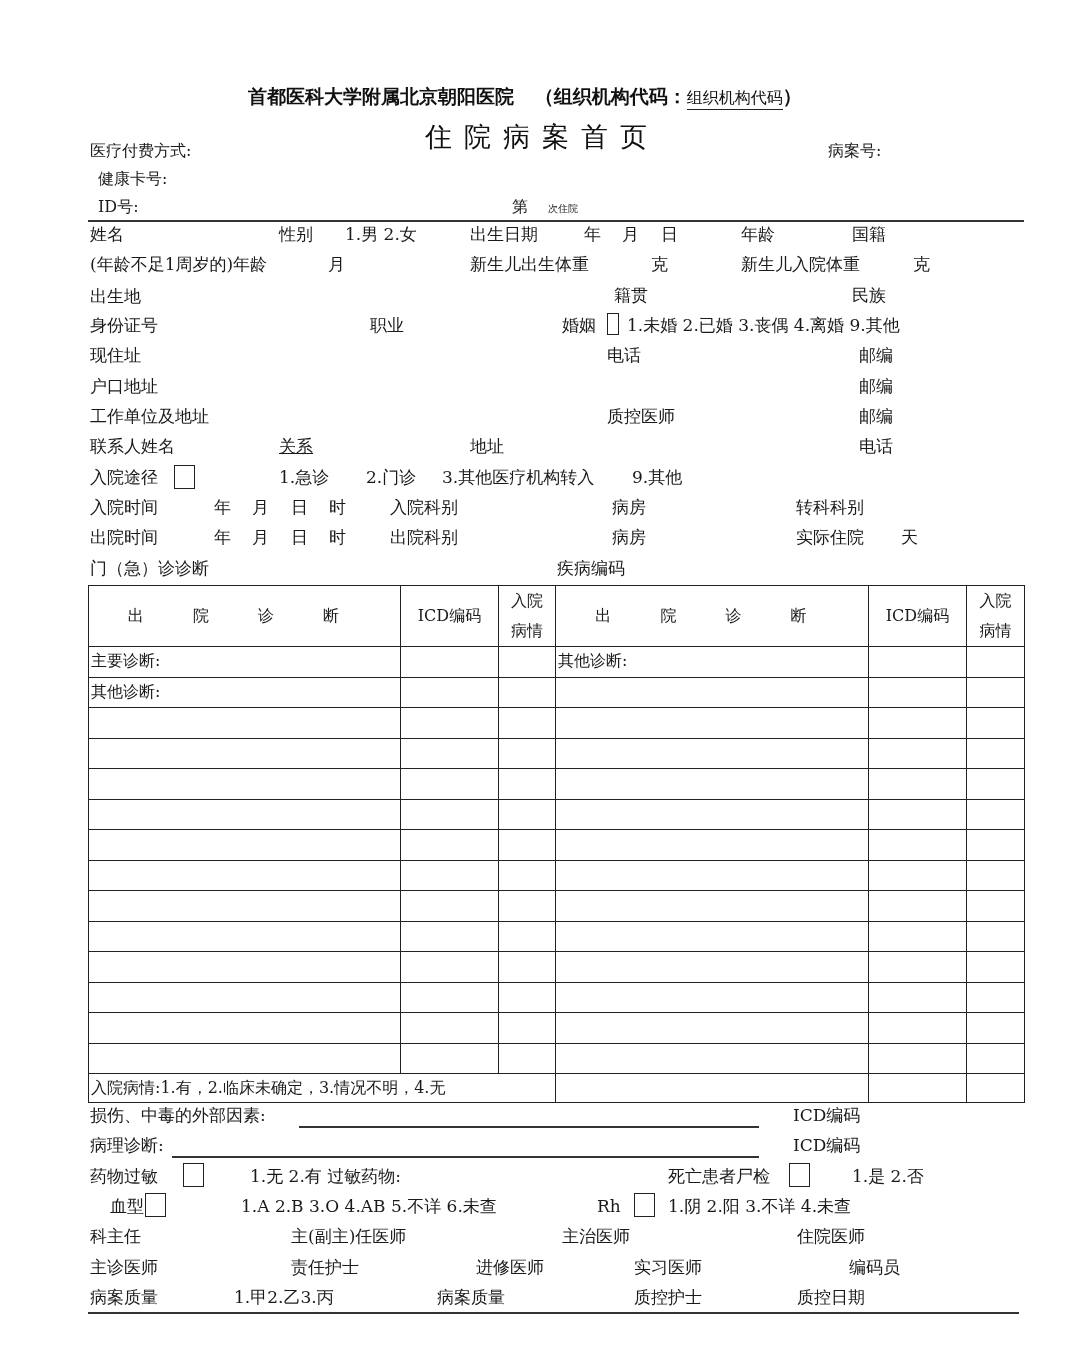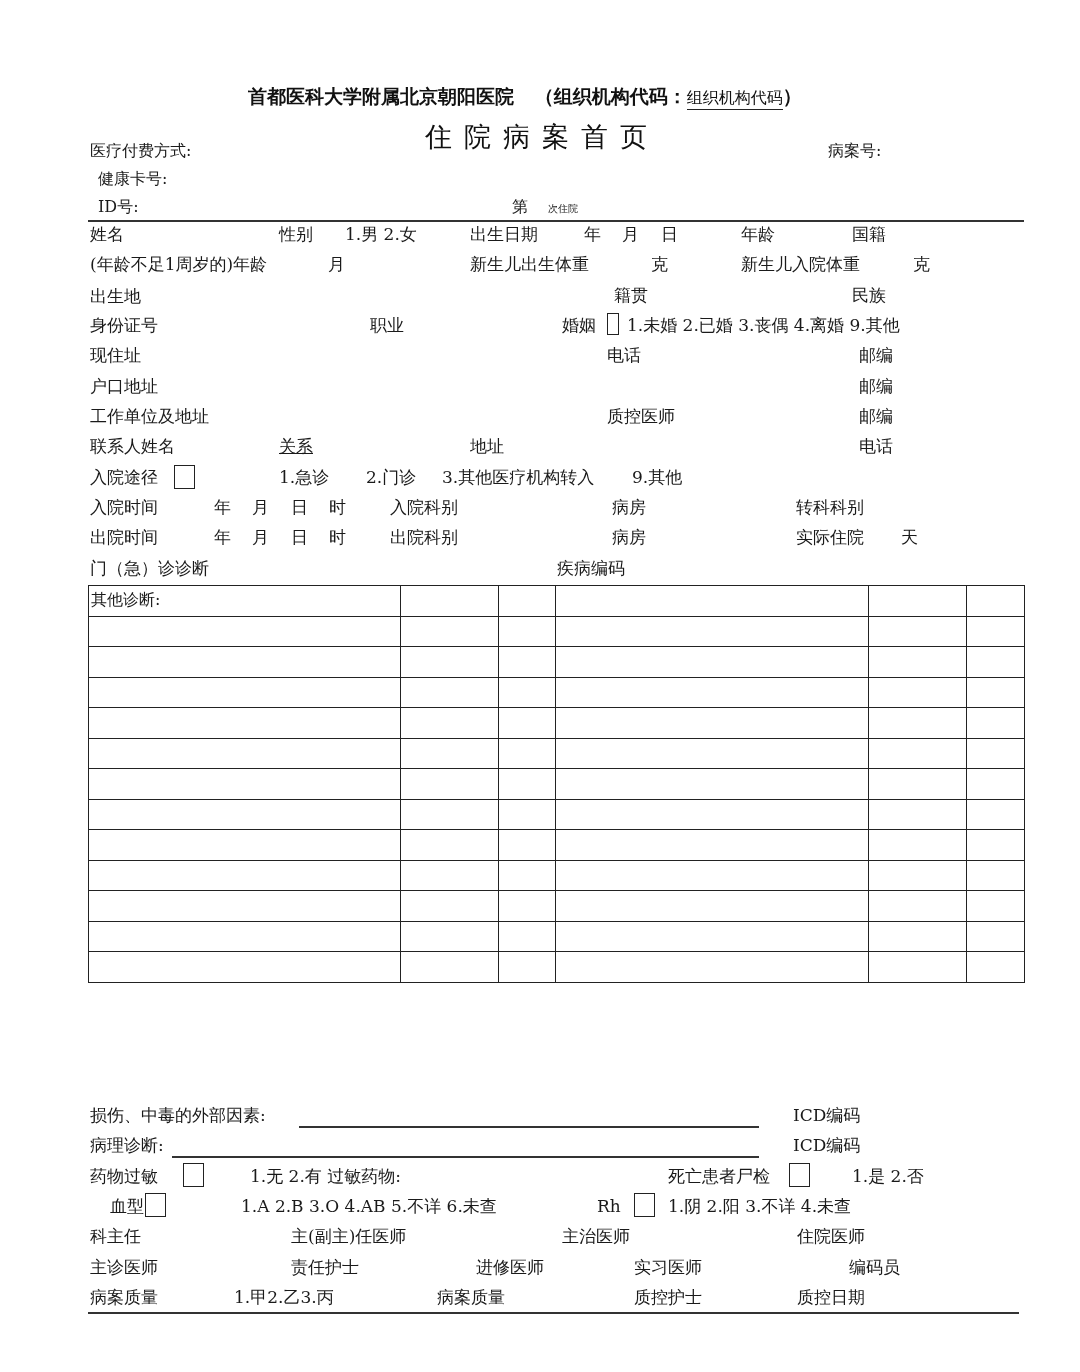--- a/index.html
+++ b/index.html
@@ -117,20 +117,42 @@
 <table class="diag">
   <colgroup>
     <col style="width:312px">
       <col style="width:98px">
       <col style="width:57px">
     <col style="width:313px">
       <col style="width:98px">
       <col style="width:58px">
   </colgroup>
   <tbody id="diag-body">
+    <tr class="head">
+      <th><span class="spaced">出 院 诊 断</span></th>
+      <th>ICD编码</th>
+      <th>
+          <span class="vstack">入院</span>
+          <span class="vstack">病情</span>
+        </th>
+      <th><span class="spaced">出 院 诊 断</span></th>
+      <th>ICD编码</th>
+      <th>
+          <span class="vstack">入院</span>
+          <span class="vstack">病情</span>
+        </th>
+    </tr>
+    <tr class="r">
+      <td>主要诊断:</td>
+      <td></td>
+      <td></td>
+      <td>其他诊断:</td>
+      <td></td>
+      <td></td>
+    </tr>
     <tr class="r">
       <td>其他诊断:</td>
       <td></td>
       <td></td>
       <td></td>
       <td></td>
       <td></td>
     </tr>
   <tr class="r">
         <td></td>
@@ -217,20 +239,26 @@
         <td></td>
         <td></td>
         <td></td>
         <td></td>
         <td></td>
       </tr>
       <tr class="r">
         <td></td>
         <td></td>
         <td></td>
+        <td></td>
+        <td></td>
+        <td></td>
+      </tr>
+      <tr class="legend">
+        <td colspan="3">入院病情:1.有，2.临床未确定，3.情况不明，4.无</td>
         <td></td>
         <td></td>
         <td></td>
       </tr>
     </tbody>
 </table>
 
 <div class="abs t17" style="left:90px;top:1107px;">损伤、中毒的外部因素:</div>
 <div class="uline" style="left:299px;top:1126px;width:460px;"></div>
 <div class="abs t17" style="left:793px;top:1107px;">ICD编码</div>

